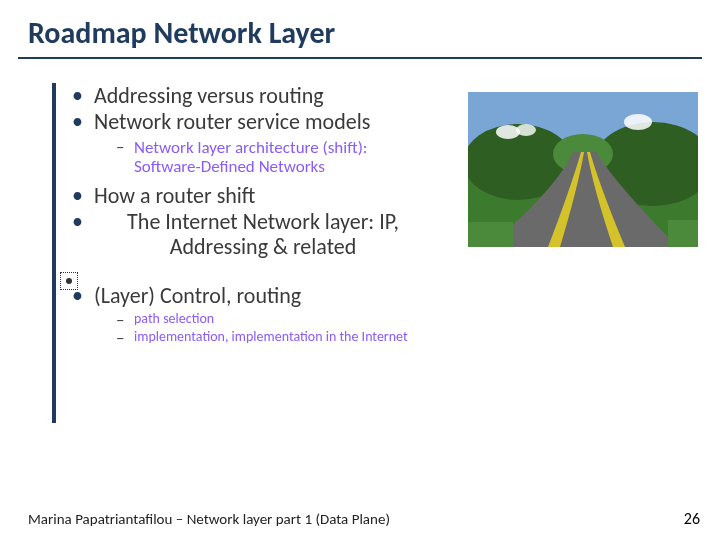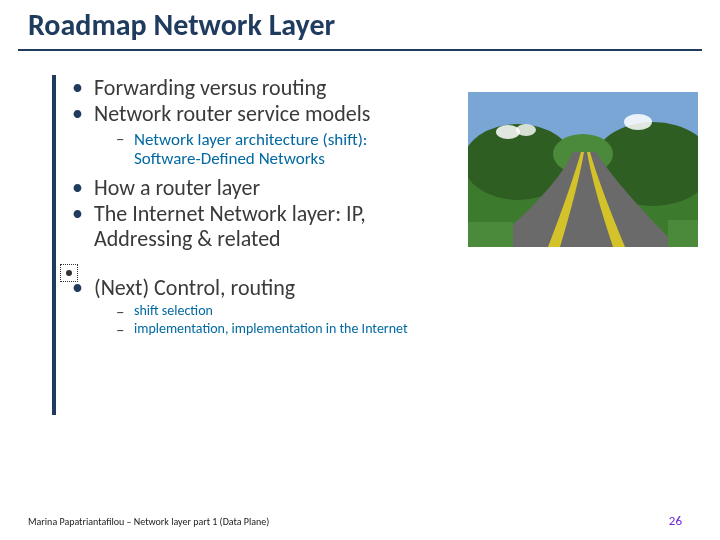--- a/index.html
+++ b/index.html
@@ -8,21 +8,21 @@
     height: 540px;
     background: #fff;
     font-family: Calibri, "Segoe UI", Arial, sans-serif;
     position: relative;
     overflow: hidden;
   }
   .title {
     font-size: 30px;
     font-weight: 700;
     color: #1f3b5e;
-    padding: 6px 0 6px 28px;
+    padding: 14px 0 6px 28px;
     letter-spacing: 0px;
   }
   .title-underline {
     height: 2px;
     background: #1f3b5e;
     margin: 0 18px 0 18px;
   }
   .content {
     position: relative;
     padding: 24px 0 0 52px;
@@ -55,21 +55,21 @@
     color: #1f3b5e;
     font-size: 22px;
   }
   ul.level2 {
     list-style: none;
     margin: 3px 0 6px 22px;
   }
   ul.level2 > li {
     position: relative;
     font-size: 17px;
-    color: #0369a1;
+    color: #8b5cf6;
     line-height: 1.15;
     padding-left: 18px;
     margin-bottom: 1px;
   }
   ul.level2 > li::before {
     content: "–";
     position: absolute;
     left: 0;
     top: -1px;
     color: #3a3a3a;
@@ -104,58 +104,58 @@
     top: 92px;
     width: 230px;
     height: 155px;
     overflow: hidden;
   }
   .road-img svg { display: block; }
   .footer {
     position: absolute;
     bottom: 12px;
     left: 28px;
-    font-size: 10px;
+    font-size: 15px;
     color: #222;
   }
   .page-num {
     position: absolute;
     bottom: 12px;
-    right: 38px;
-    font-size: 13px;
-    color: #6d28d9;
+    right: 20px;
+    font-size: 16px;
+    color: #000000;
   }
 </style>
 </head>
 <body>
 
 <div class="title">Roadmap Network Layer</div>
 <div class="title-underline"></div>
 
 <div class="content">
   <div class="vbar"></div>
 
   <ul class="level1">
-    <li><span>Forwarding versus routing</span></li>
+    <li><span>Addressing versus routing</span></li>
     <li><span>Network router service models</span>
       <ul class="level2">
         <li style="max-width:320px;"><span>Network layer architecture (shift): Software-Defined Networks</span></li>
       </ul>
     </li>
-    <li><span>How a router layer</span></li>
-    <li style="max-width:360px;"><span>The Internet Network layer: IP, Addressing &amp; related</span>
+    <li><span>How a router shift</span></li>
+    <li style="max-width:360px;text-align:center;"><span>The Internet Network layer: IP, Addressing &amp; related</span>
     </li>
   </ul>
 
   <div class="gap"></div>
 
   <ul class="level1">
-    <li><span>(Next) Control, routing</span>
+    <li><span>(Layer) Control, routing</span>
       <ul class="level2 small">
-        <li><span>shift selection</span></li>
+        <li><span>path selection</span></li>
         <li><span>implementation, implementation in the Internet</span></li>
       </ul>
     </li>
   </ul>
 
   <div class="focus-dot"></div>
 </div>
 
 <div class="road-img">
   <svg width="230" height="155" viewBox="0 0 230 155">

